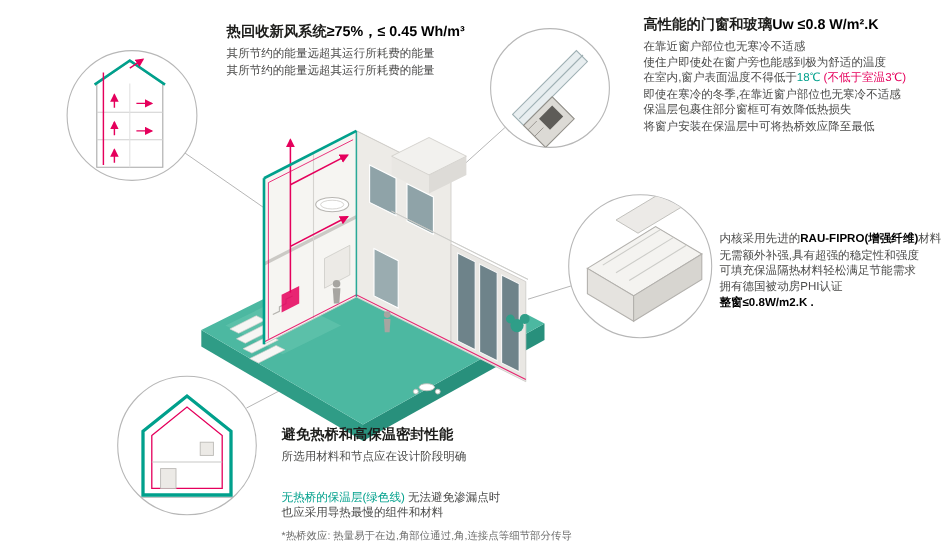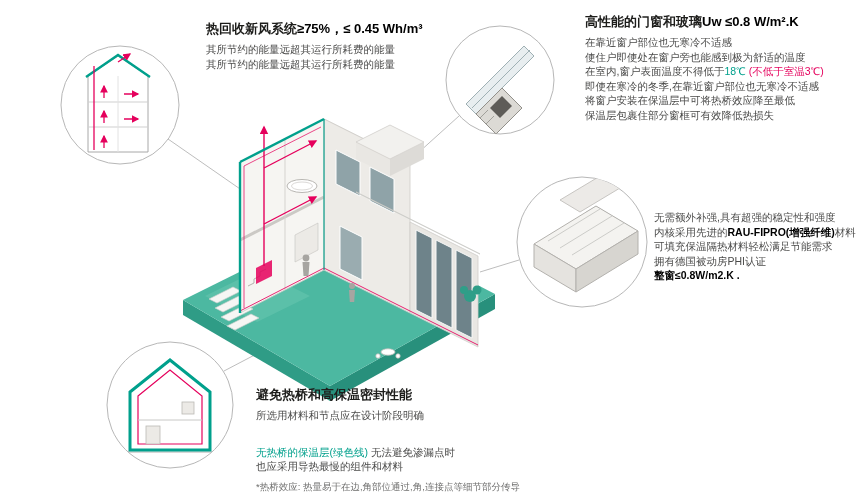--- a/index.html
+++ b/index.html
@@ -209,31 +209,31 @@
     <div class="t-title">
       <span>高性能的门窗和玻璃</span><span class="teal-b">Uw ≤0.8 W/m².K</span>
     </div>
     <div class="t-body">
       <div>在靠近窗户部位也无寒冷不适感</div>
       <div>使住户即使处在窗户旁也能感到极为舒适的温度</div>
       <div>
         <span>在室内,窗户表面温度不得低于</span><span class="teal">18℃</span> <span class="mag">(不低于室温3℃)</span>
       </div>
       <div>即使在寒冷的冬季,在靠近窗户部位也无寒冷不适感</div>
+      <div>保温层包裹住部分窗框可有效降低热损失</div>
       <div>将窗户安装在保温层中可将热桥效应降至最低</div>
-      <div>保温层包裹住部分窗框可有效降低热损失</div>
     </div>
   </div>
 
   <div class="tb" style="left:654px;top:210px;width:212px">
     <div class="t-body" style="margin-top:0">
-      <div>无需额外补强,具有超强的稳定性和强度</div>
       <div>
         <span>内核采用先进的</span><span class="teal-b">RAU-FIPRO(增强纤维)</span><span>材料</span>
       </div>
+      <div>无需额外补强,具有超强的稳定性和强度</div>
       <div>可填充保温隔热材料轻松满足节能需求</div>
       <div>拥有德国被动房PHI认证</div>
       <div class="teal-b">整窗≤0.8W/m2.K .</div>
     </div>
   </div>
 
   <div class="tb" style="left:256px;top:386px;width:350px">
     <div class="t-title">避免热桥和高保温密封性能</div>
     <div class="t-body">
       <div>所选用材料和节点应在设计阶段明确</div>

